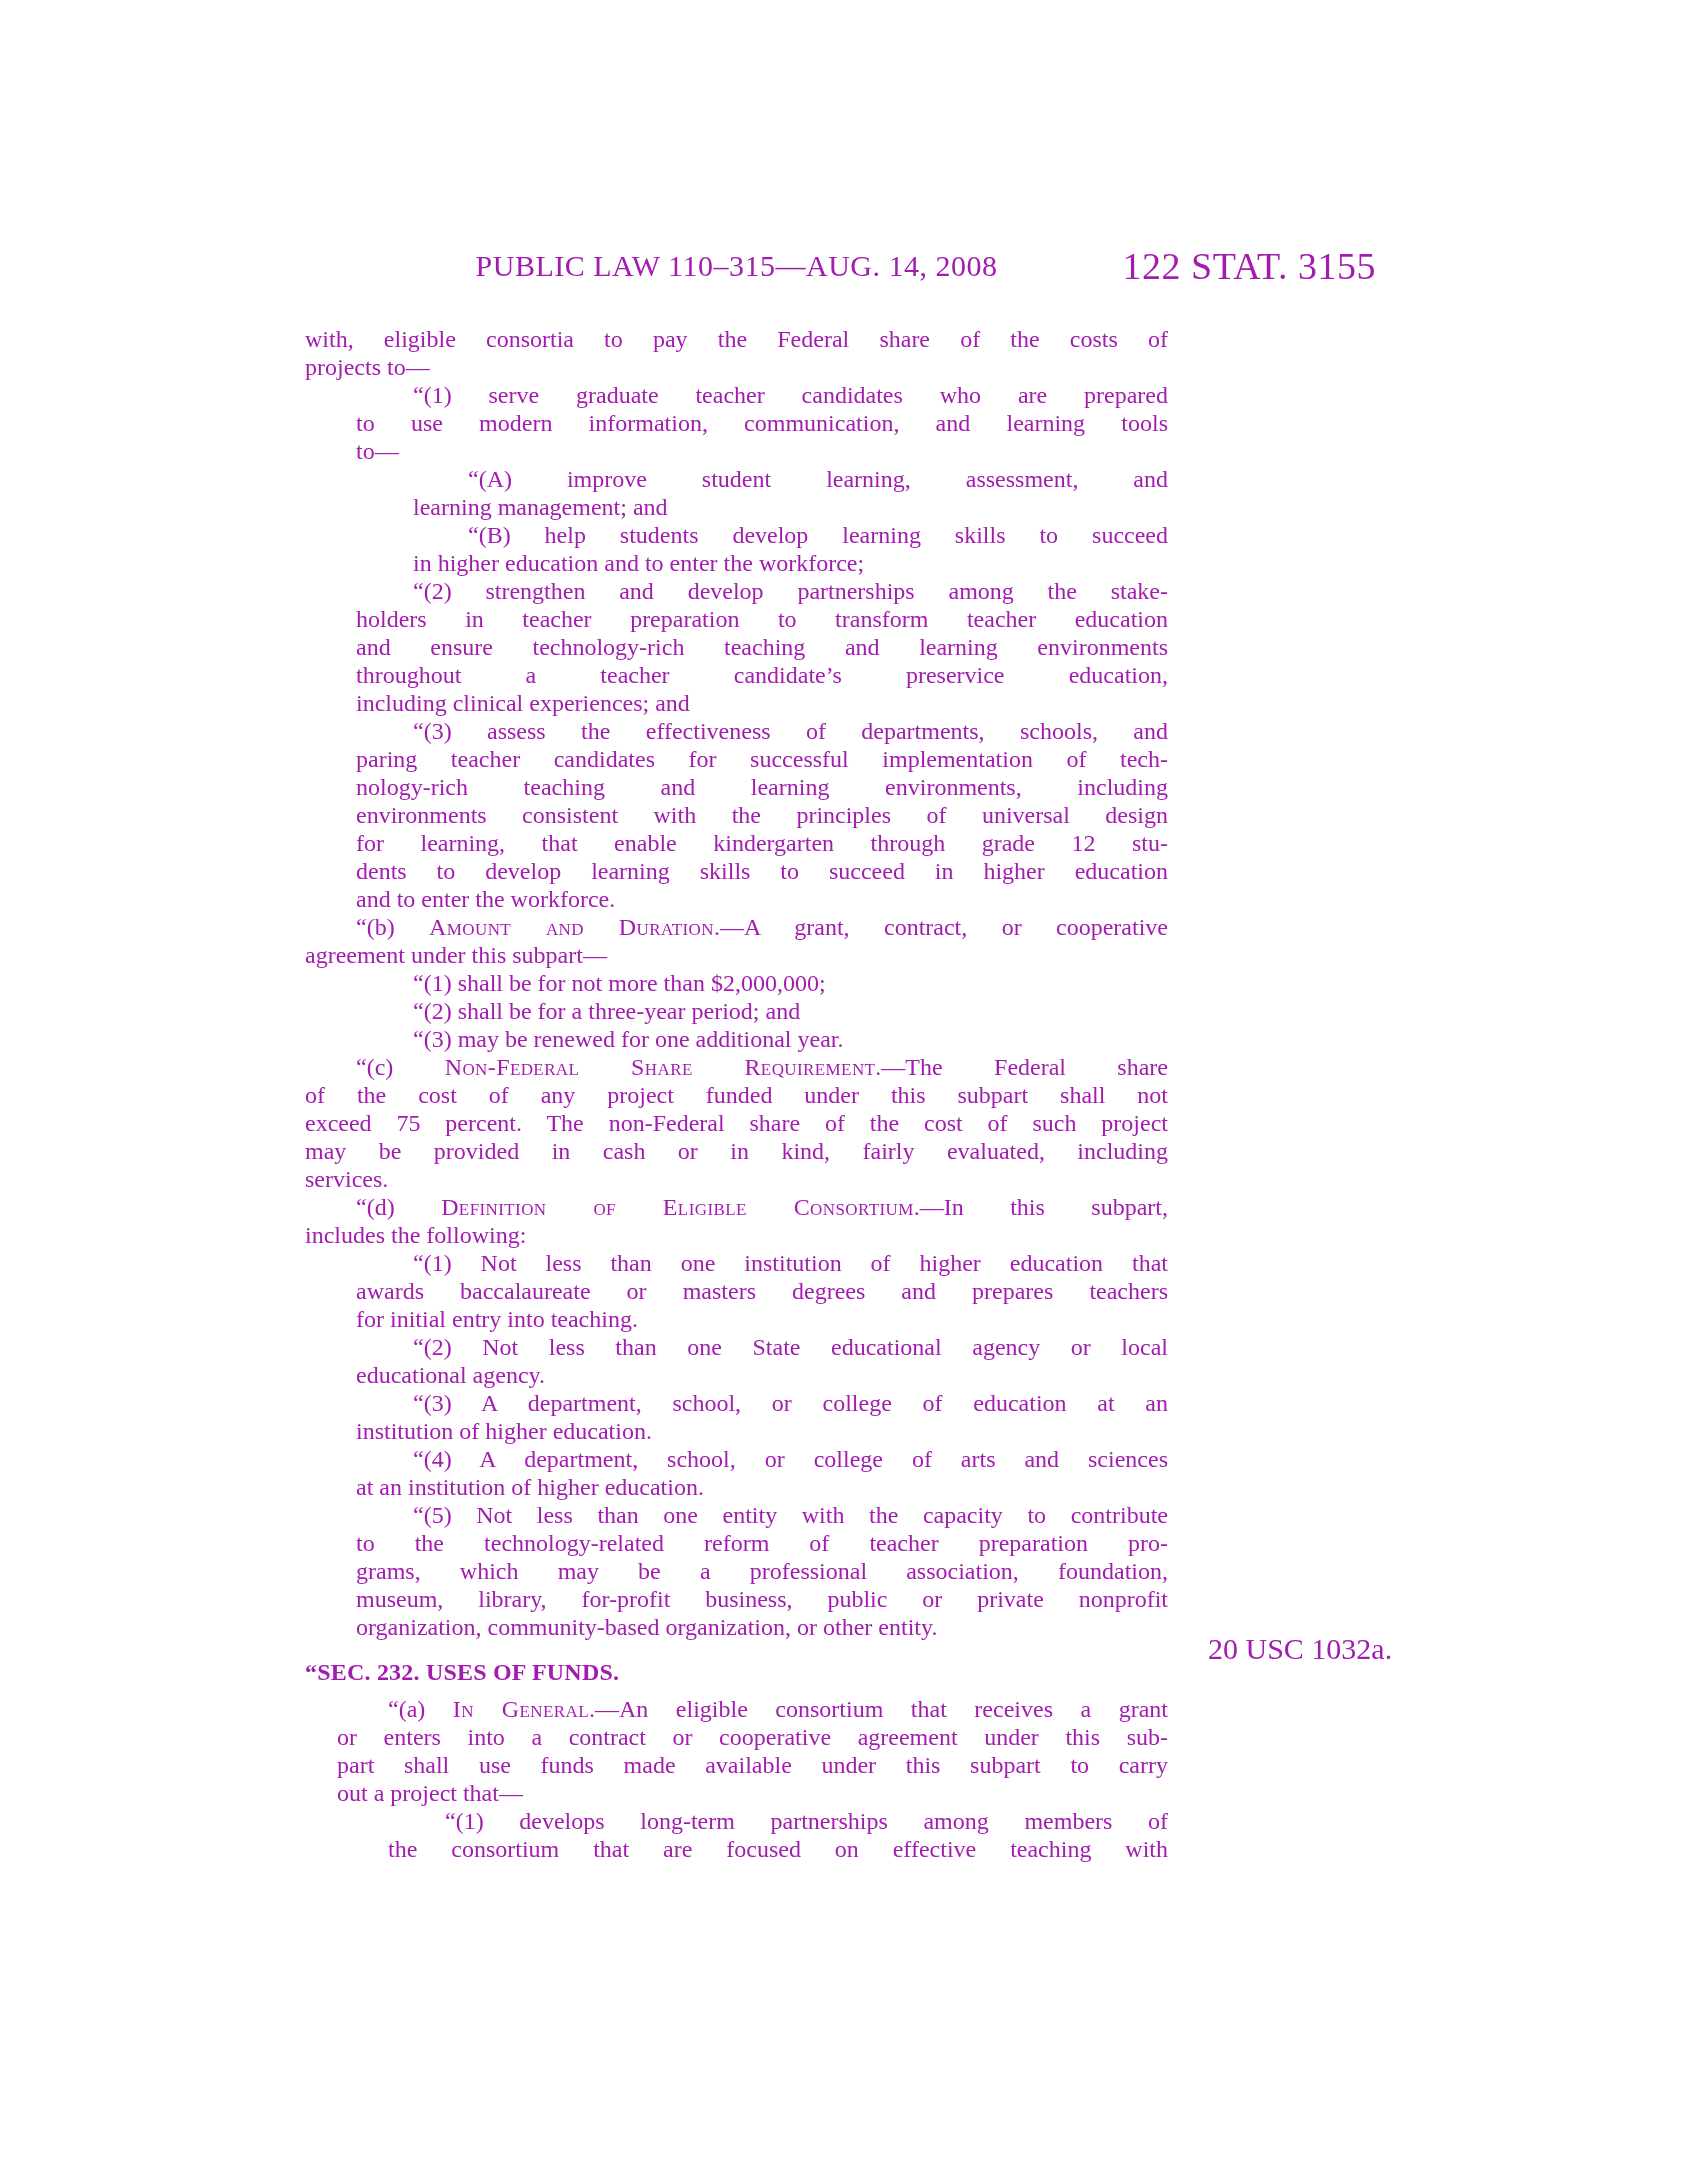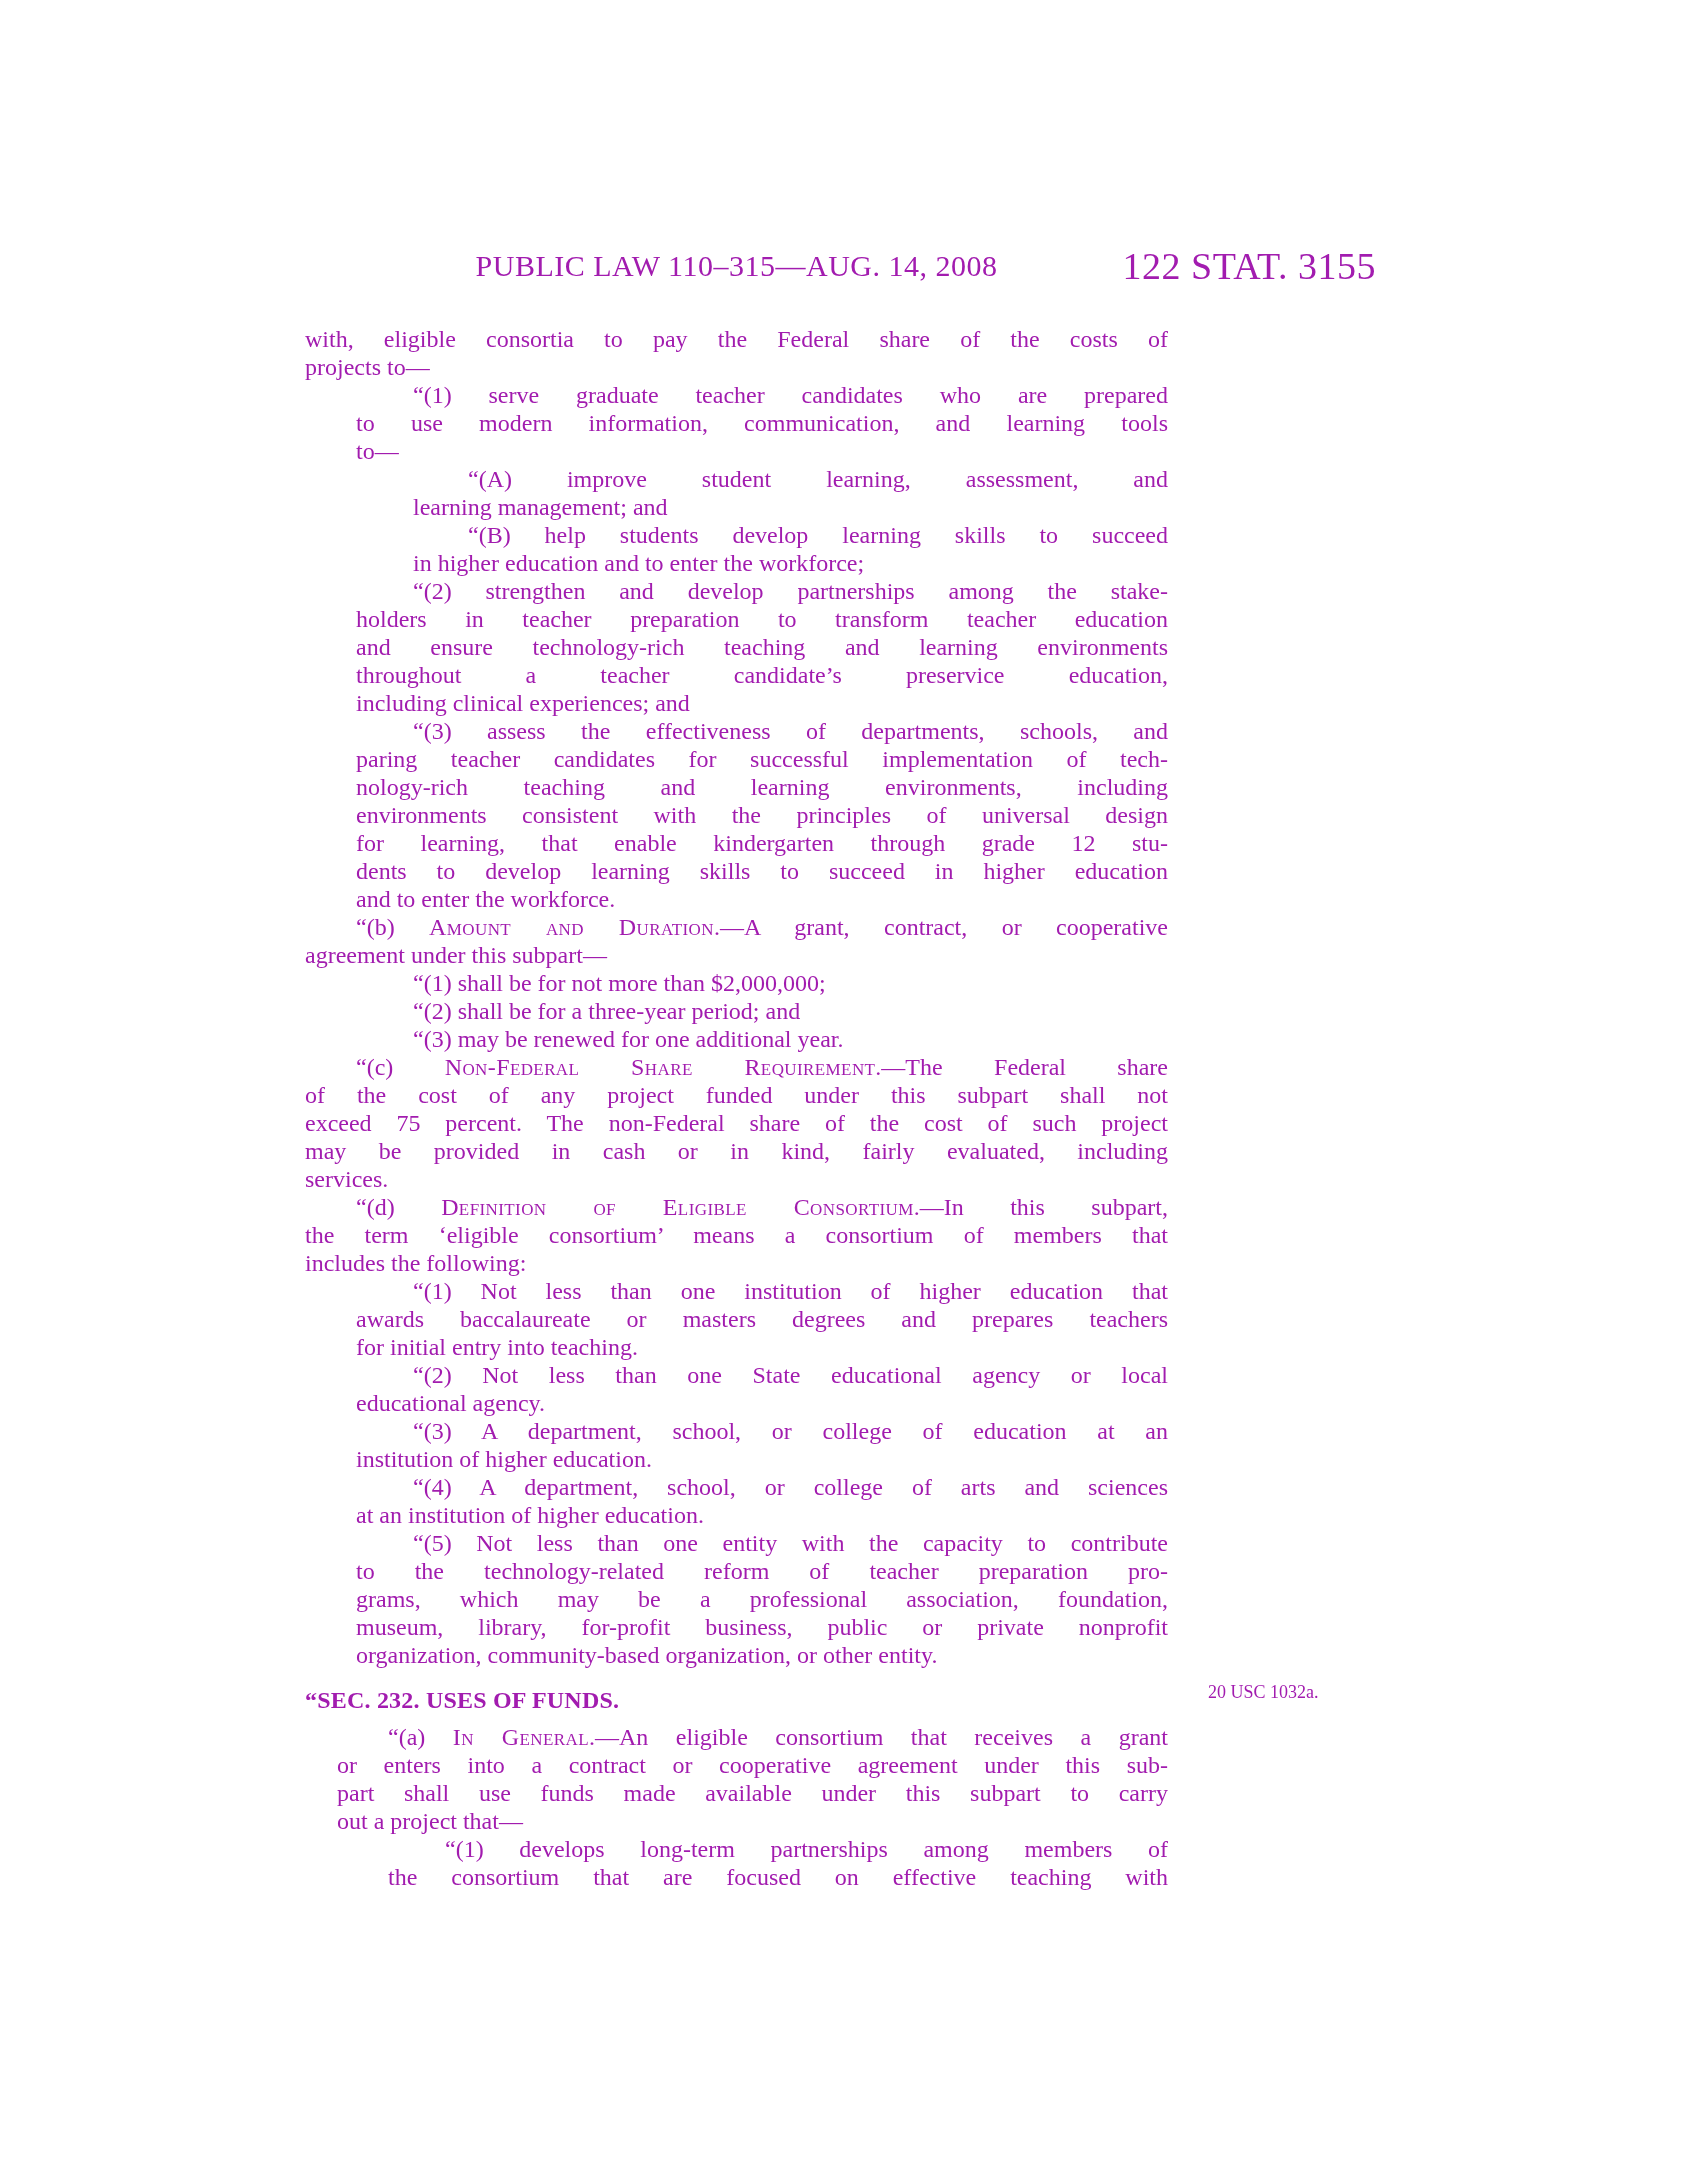--- a/index.html
+++ b/index.html
@@ -60,22 +60,22 @@
     font-weight: bold;
     font-size: 24px;
     line-height: 30px;
     letter-spacing: 0.2px;
     text-align: left;
   }
   .tail-col { margin-top: 8px; margin-left: 32px; }
   .margin-note {
     position: absolute;
     left: 1208px;
-    top: 1679px;
-    font-size: 18px;
+    top: 1636px;
+    font-size: 30px;
     line-height: 26px;
     white-space: nowrap;
   }
 </style>
 </head>
 <body>
 
 <div class="page">
 
   <div class="header-law">PUBLIC LAW 110–315—AUG. 14, 2008</div>
@@ -109,21 +109,20 @@
         <div class="line ind0 la"><span>agreement under this subpart—</span></div>
         <div class="line ind2 la"><span>“(1) shall be for not more than $2,000,000;</span></div>
         <div class="line ind2 la"><span>“(2) shall be for a three-year period; and</span></div>
         <div class="line ind2 la"><span>“(3) may be renewed for one additional year.</span></div>
         <div class="line ind1"><span>“(c) </span><span class="sc">Non-Federal Share Requirement</span><span>.—The Federal share</span></div>
         <div class="line ind0"><span>of the cost of any project funded under this subpart shall not</span></div>
         <div class="line ind0"><span>exceed 75 percent. The non-Federal share of the cost of such project</span></div>
         <div class="line ind0"><span>may be provided in cash or in kind, fairly evaluated, including</span></div>
         <div class="line ind0 la"><span>services.</span></div>
         <div class="line ind1"><span>“(d) </span><span class="sc">Definition of Eligible Consortium</span><span>.—In this subpart,</span></div>
-        <div class="line ind0"><span>the term ‘eligible consortium’ means a consortium of members that</span></div>
         <div class="line ind0 la"><span>includes the following:</span></div>
         <div class="line ind2"><span>“(1) Not less than one institution of higher education that</span></div>
         <div class="line ind1"><span>awards baccalaureate or masters degrees and prepares teachers</span></div>
         <div class="line ind1 la"><span>for initial entry into teaching.</span></div>
         <div class="line ind2"><span>“(2) Not less than one State educational agency or local</span></div>
         <div class="line ind1 la"><span>educational agency.</span></div>
         <div class="line ind2"><span>“(3) A department, school, or college of education at an</span></div>
         <div class="line ind1 la"><span>institution of higher education.</span></div>
         <div class="line ind2"><span>“(4) A department, school, or college of arts and sciences</span></div>
         <div class="line ind1 la"><span>at an institution of higher education.</span></div>

